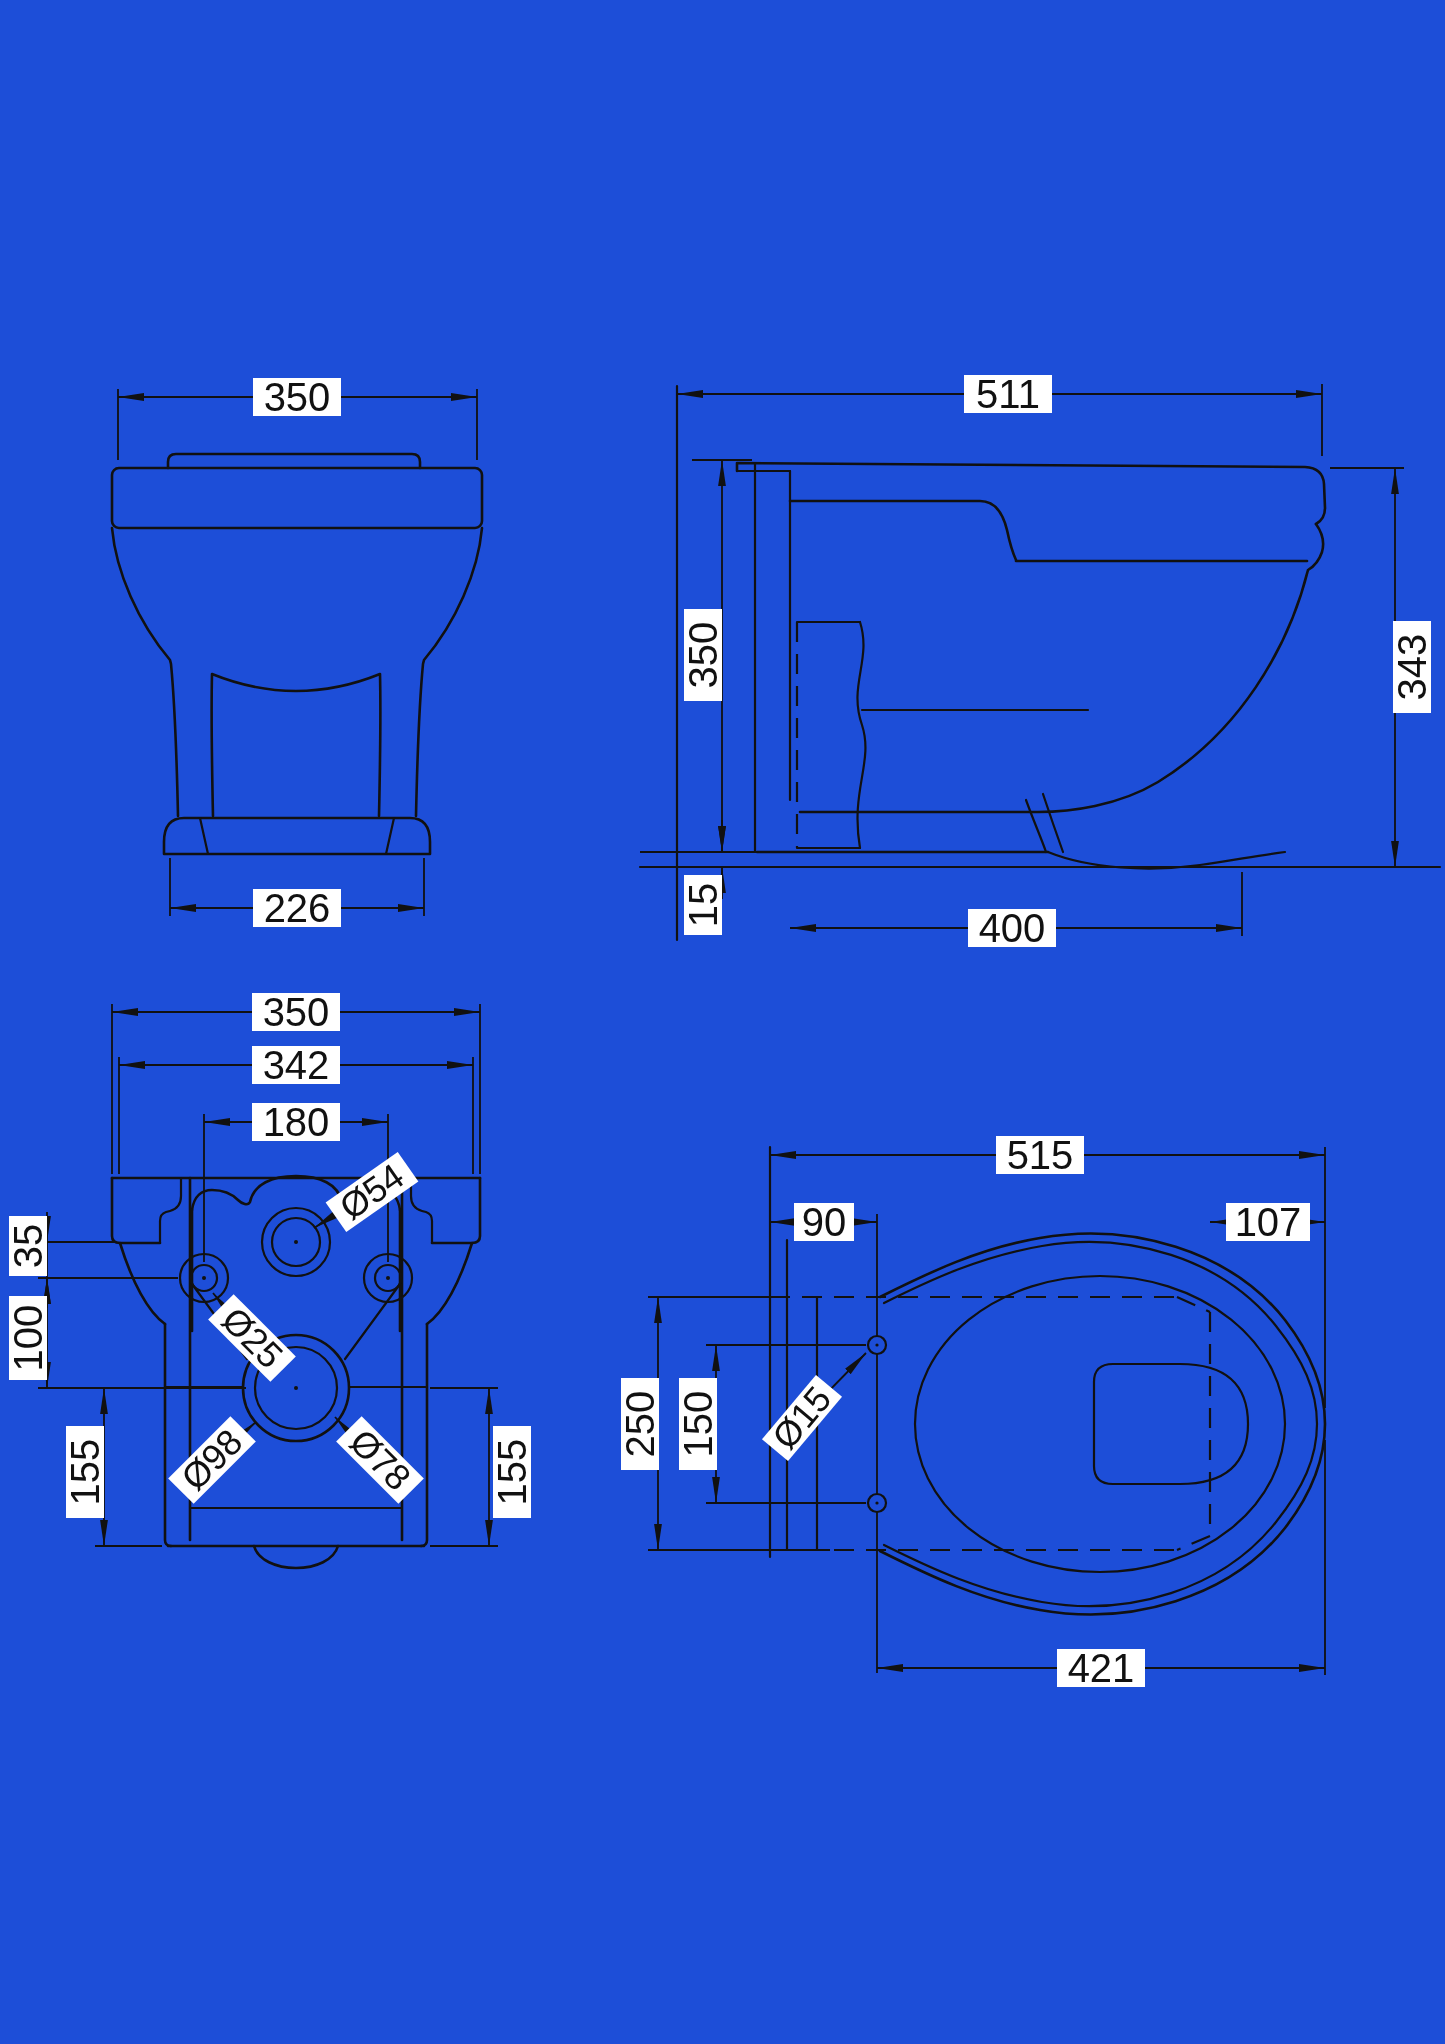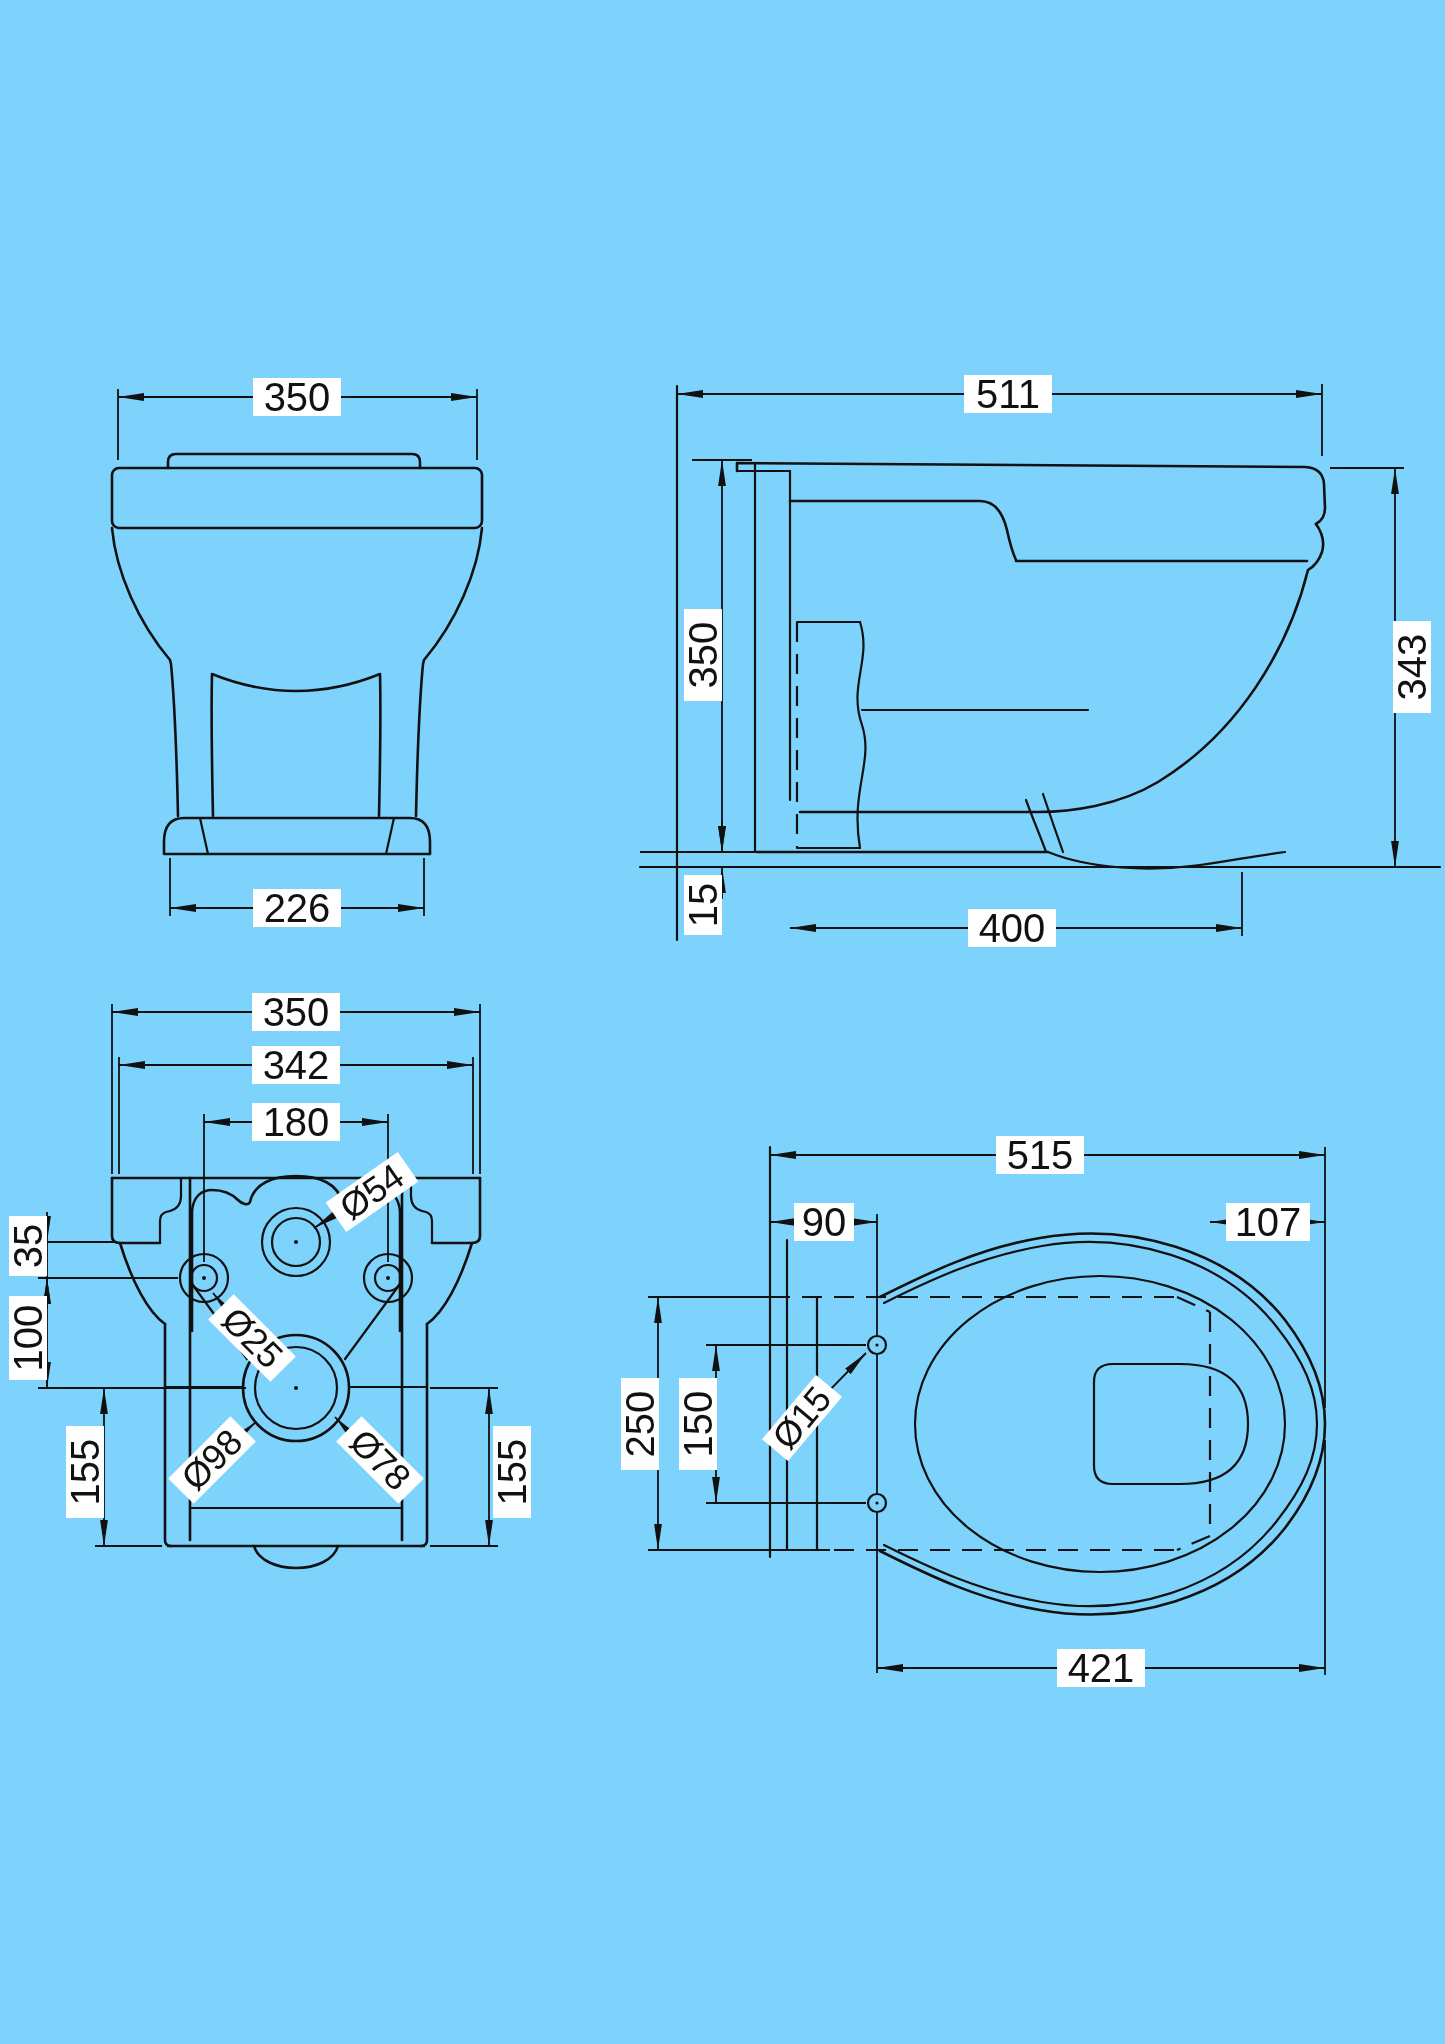--- a/index.html
+++ b/index.html
@@ -1,17 +1,17 @@
 <!DOCTYPE html>
 <html><head>
 <meta charset="utf-8">
 <title>Technical Drawing</title>
 <style>
   html,body{margin:0;padding:0;background:#ffffff;}
-  .page{width:1445px;height:2044px;background:#7dd3fc;position:relative;overflow:hidden;}
+  .page{width:1445px;height:2044px;background:#1d4ed8;position:relative;overflow:hidden;}
   svg{display:block;}
   text{font-family:"Liberation Sans","DejaVu Sans",sans-serif;fill:#111111;}
   .dimtxt{font-size:40px;}
   .diatxt{font-size:36px;}
   .obj{stroke:#111111;stroke-width:2.6;fill:none;stroke-linecap:round;stroke-linejoin:round;}
   .obj2{stroke:#111111;stroke-width:2.2;fill:none;stroke-linecap:round;stroke-linejoin:round;}
   .dim{stroke:#111111;stroke-width:1.8;fill:none;}
   .hid{stroke:#111111;stroke-width:2.2;fill:none;stroke-dasharray:20 12;}
   .tbg{fill:#ffffff;}
 </style>

